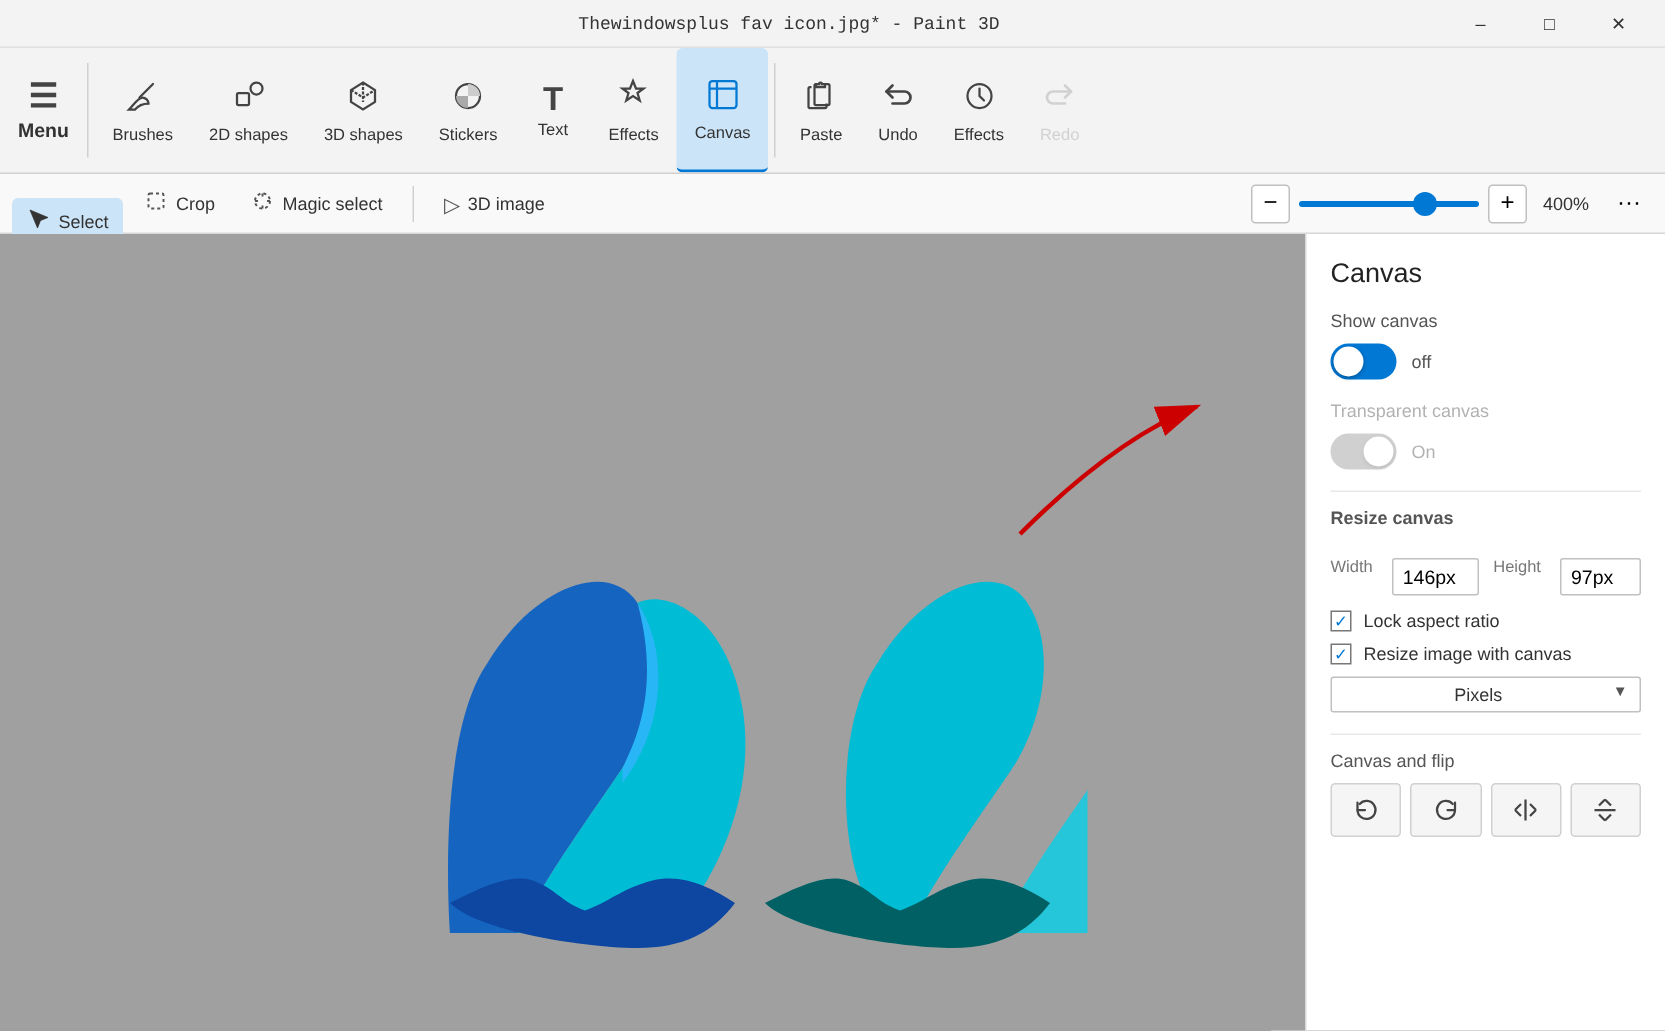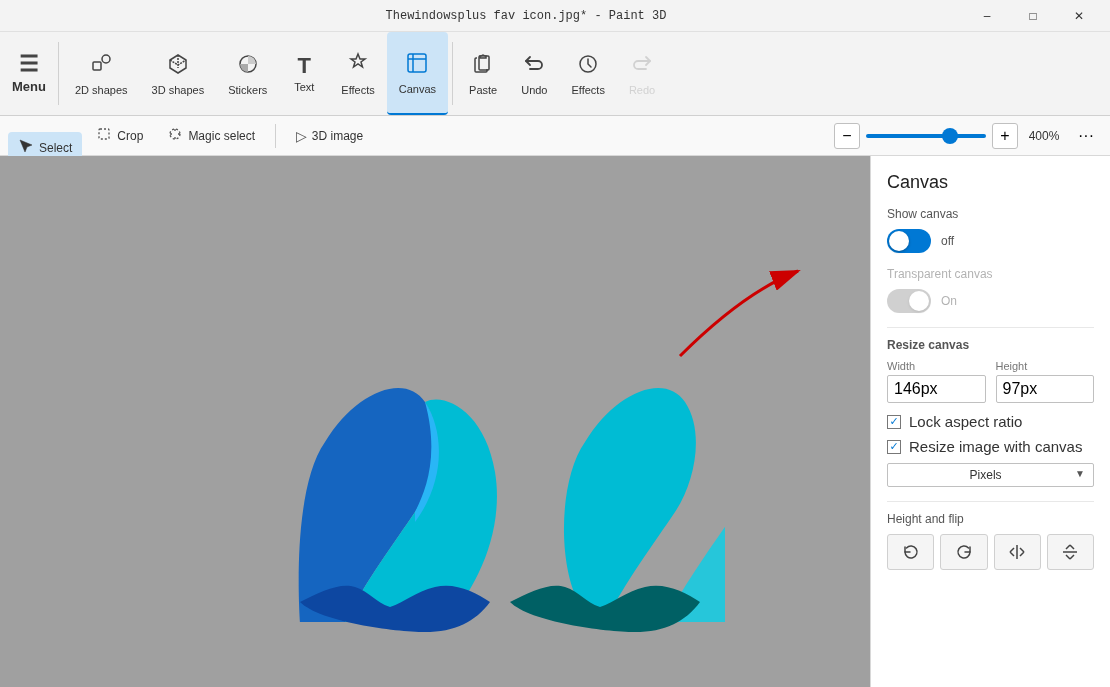--- a/index.html
+++ b/index.html
@@ -247,42 +247,41 @@
     }
     .panel-divider {
       height: 1px;
       background: #e8e8e8;
       margin: 10px 0;
     }
     .section-header {
       font-size: 12px;
       color: #555;
       font-weight: 600;
-      margin-bottom: 8px;
+      margin-bottom: 20px;
     }
     .dim-row {
       display: flex;
       gap: 10px;
       margin-bottom: 10px;
     }
     .dim-group {
       flex: 1;
       display: flex;
-      flex-direction: column;
-      gap: 3px;
+      gap: 13px;
     }
     .dim-label {
       font-size: 11px;
       color: #777;
     }
     .dim-input {
       border: 1px solid #c0c0c0;
       border-radius: 2px;
       padding: 4px 6px;
-      font-size: 16px;
+      font-size: 13px;
       width: 100%;
       text-align: left;
       background: #fff;
     }
     .checkbox-row {
       display: flex;
       align-items: center;
       gap: 8px;
       margin-bottom: 8px;
     }
@@ -292,21 +291,21 @@
       border: 1px solid #777;
       background: #fff;
       display: flex;
       align-items: center;
       justify-content: center;
       font-size: 11px;
       color: #0078d4;
       flex-shrink: 0;
     }
     .checkbox-label {
-      font-size: 15px;
+      font-size: 12px;
       color: #333;
     }
     .dropdown-row {
       display: flex;
       border: 1px solid #c0c0c0;
       border-radius: 2px;
       padding: 4px 8px;
       background: #fff;
       margin-bottom: 14px;
       cursor: pointer;
@@ -369,20 +368,29 @@
 </div>
 
 <div class="toolbar">
 
   <div class="toolbar-item menu-btn">
     <span class="icon">☰</span>
     <span>Menu</span>
   </div>
   <div class="toolbar-divider"></div>
 
+  <div class="toolbar-item">
+    <span class="icon">
+      <svg width="24" height="24" viewBox="0 0 24 24" fill="none" stroke="#444" stroke-width="1.5">
+          <path d="M3 21c3-3 6-8 9-8 2 0 4 2 4 4-3.5 0-7 1.5-9 4H3z"></path>
+          <path d="M10 13L19 4" stroke-linecap="round"></path>
+        </svg>
+    </span>
+    <span>Brushes</span>
+  </div>
 
   <div class="toolbar-item">
     <span class="icon">
       <svg width="24" height="24" viewBox="0 0 24 24" fill="none" stroke="#444" stroke-width="1.5">
           <rect x="4" y="10" width="8" height="8" rx="1"></rect>
           <circle cx="17" cy="7" r="4"></circle>
         </svg>
     </span>
     <span>2D shapes</span>
   </div>
@@ -600,21 +608,21 @@
       <span class="checkbox-label">Resize image with canvas</span>
     </div>
 
     <div class="dropdown-row">
       <span class="dropdown-text">Pixels</span>
       <span class="dropdown-arrow">▼</span>
     </div>
 
     <div class="panel-divider"></div>
 
-    <div class="rotate-label">Height and flip</div>
+    <div class="rotate-label">Canvas and flip</div>
     <div class="rotate-btns">
       <button class="rotate-btn">
         <svg width="20" height="20" viewBox="0 0 20 20" fill="none" stroke="#444" stroke-width="1.5">
             <path d="M4 10a6 6 0 1 0 1.5-4" stroke-linecap="round"></path>
             <path d="M4 5v5h5" stroke-linecap="round" stroke-linejoin="round"></path>
           </svg>
       </button>
       <button class="rotate-btn">
         <svg width="20" height="20" viewBox="0 0 20 20" fill="none" stroke="#444" stroke-width="1.5">
             <path d="M16 10a6 6 0 1 1-1.5-4" stroke-linecap="round"></path>

